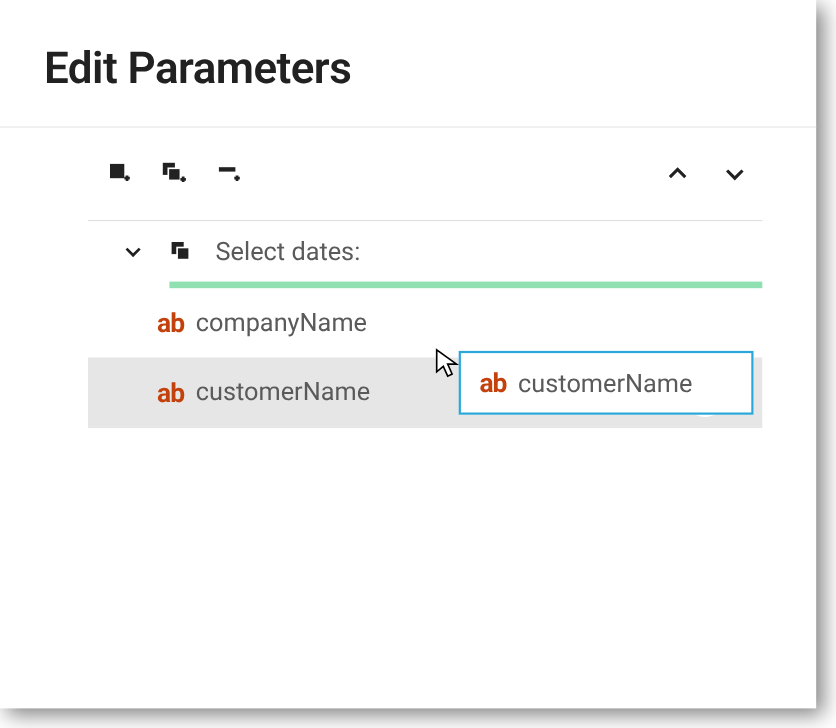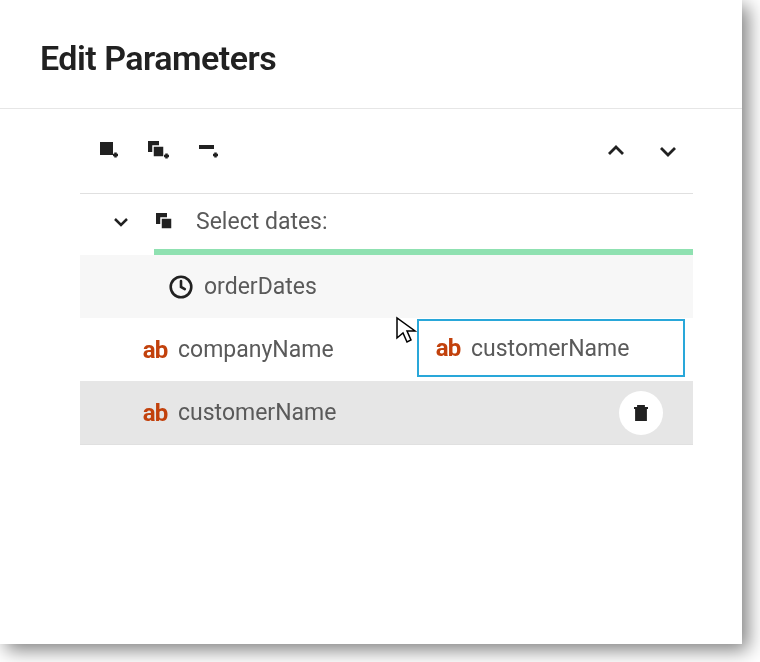--- a/index.html
+++ b/index.html
@@ -15,21 +15,21 @@
       width: 742px;
       height: 644px;
       background: #fff;
       position: relative;
       box-shadow: 6px 6px 18px rgba(0,0,0,0.5);
     }
     .header {
       padding: 38px 40px 30px 40px;
     }
     .header h1 {
-      font-size: 34px;
+      font-size: 40px;
       font-weight: 600;
       color: #212121;
       letter-spacing: -0.5px;
     }
     .divider {
       height: 1px;
       background: #e6e6e6;
       width: 100%;
     }
     .toolbar {
@@ -230,29 +230,20 @@
           <svg width="20" height="20" viewBox="0 0 20 20">
             <rect x="1" y="1" width="11" height="11" fill="#212121"></rect>
             <rect x="6" y="6" width="11" height="11" fill="#212121" stroke="#fff" stroke-width="1.5"></rect>
           </svg>
         </span>
         <span>Select dates:</span>
       </div>
 
       <div class="drop-indicator"></div>
 
-      <div class="tree-item first">
-        <span class="item-icon clock-icon">
-          <svg viewBox="0 0 24 24">
-            <circle cx="12" cy="12" r="9.5" stroke="#212121" stroke-width="2.4" fill="none"></circle>
-            <path d="M12 6.5 V12 L15.5 14" stroke="#212121" stroke-width="2.4" fill="none" stroke-linecap="round"></path>
-          </svg>
-        </span>
-        <span>orderDates</span>
-      </div>
 
       <div class="tree-item sub">
         <span class="item-icon">
           <span class="ab-icon">ab</span>
         </span>
         <span>companyName</span>
       </div>
 
       <div class="tree-item sub selected">
         <span class="item-icon">

